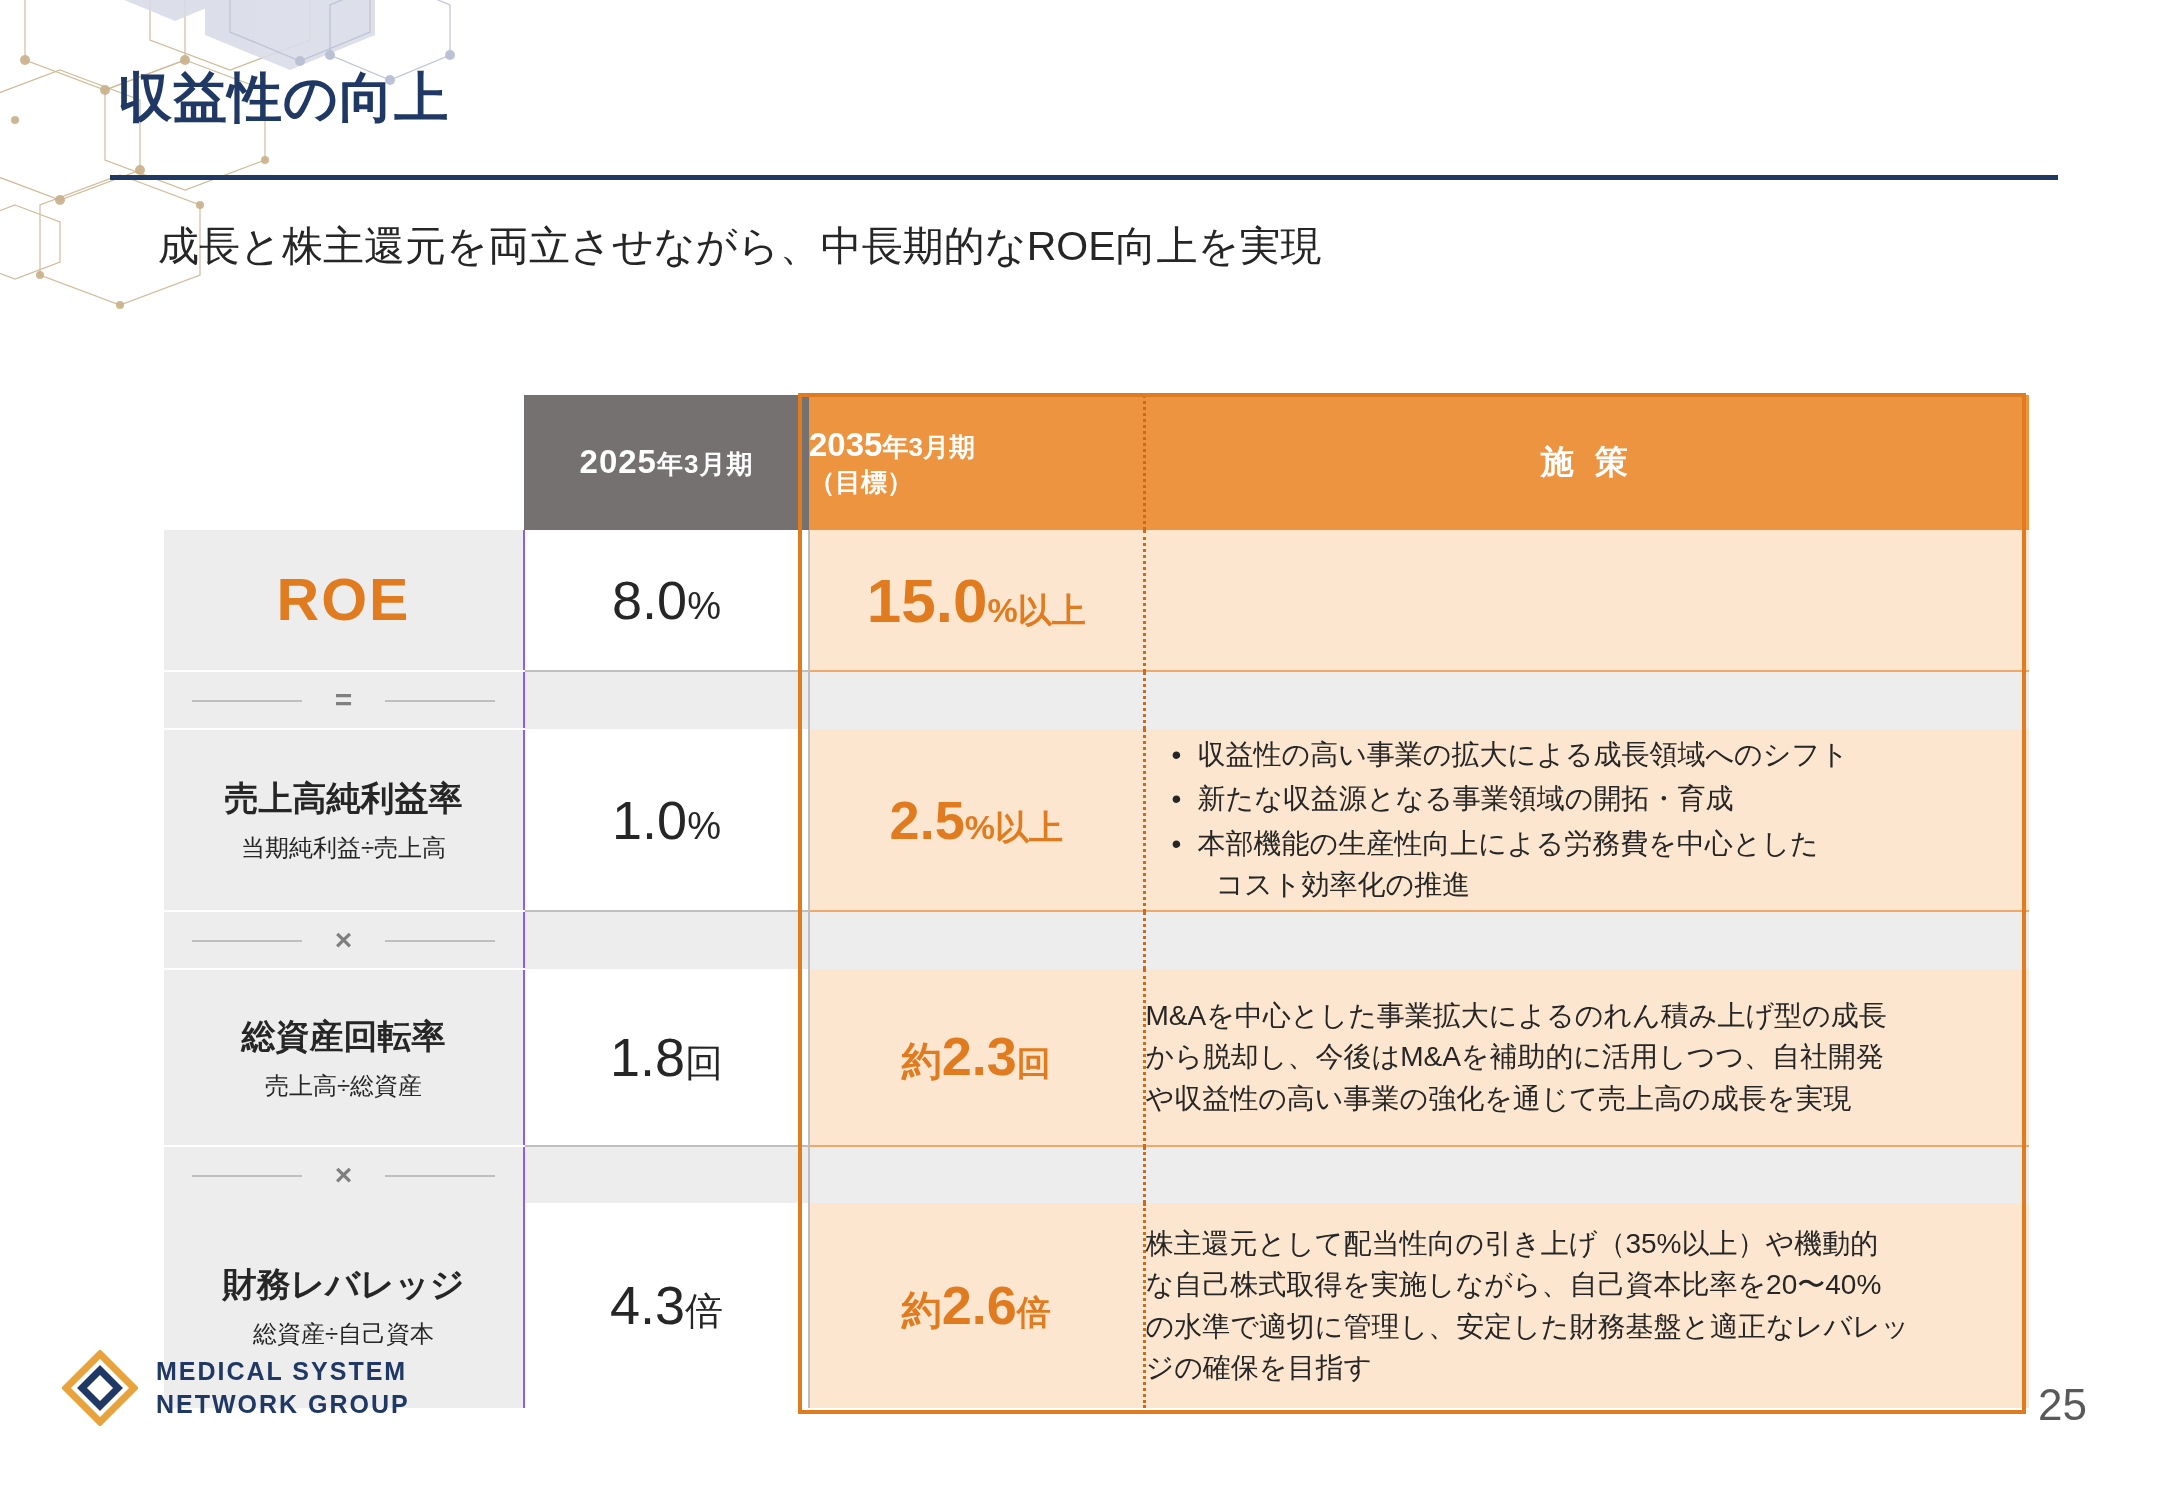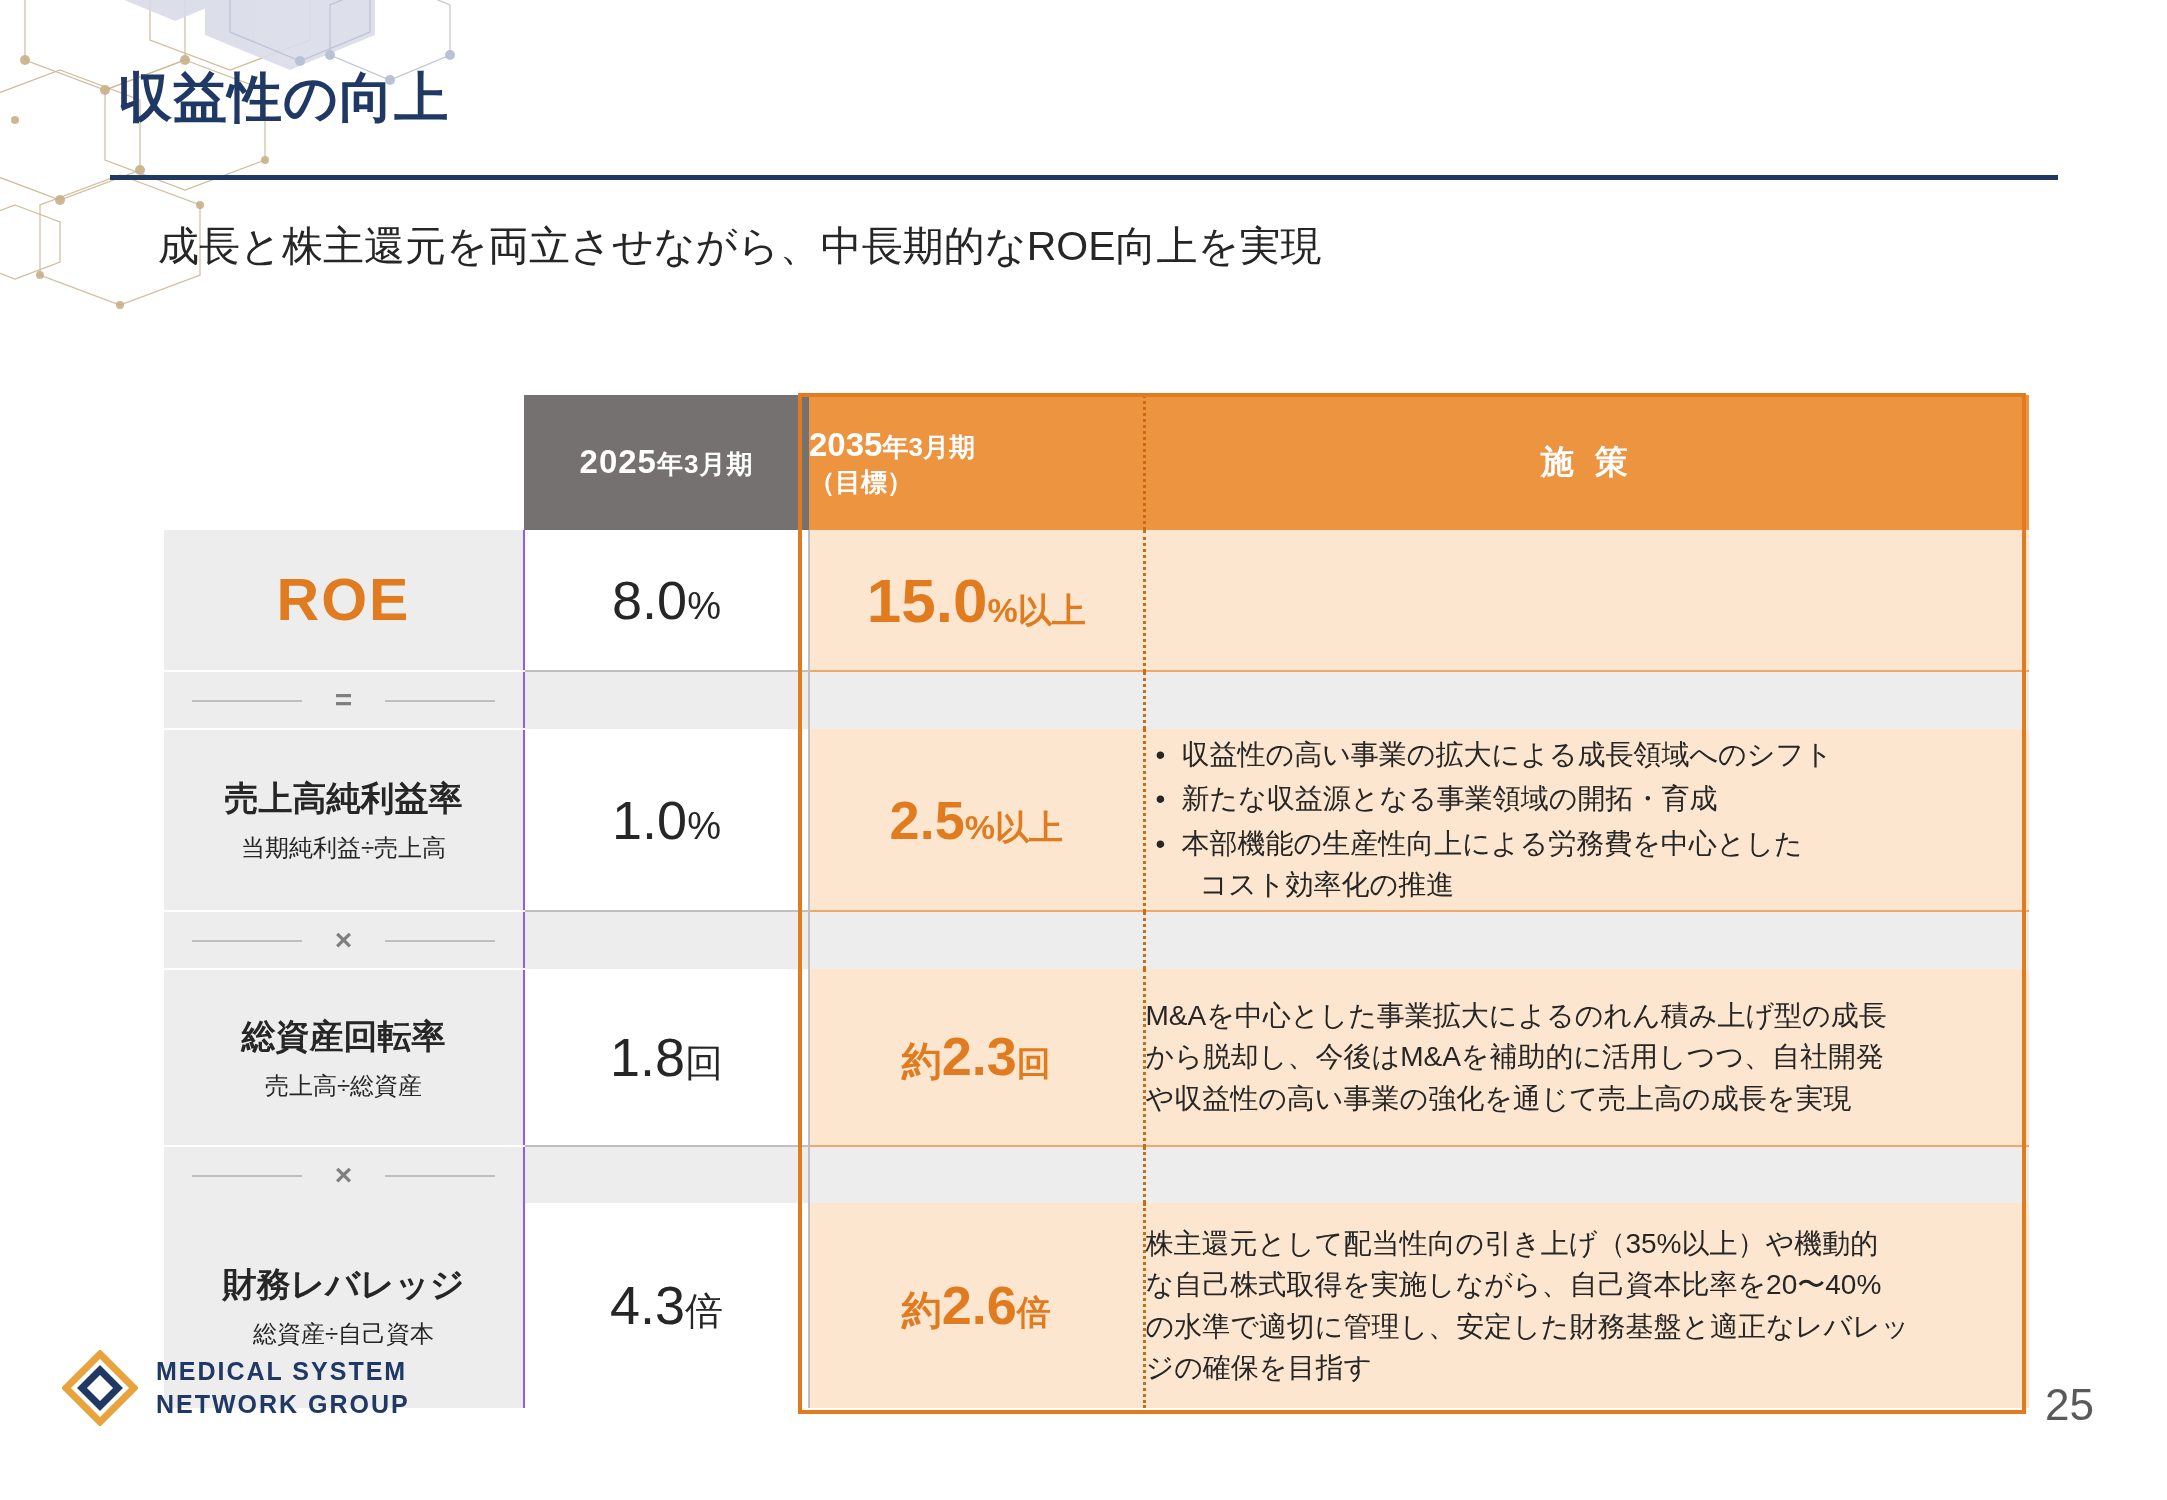--- a/index.html
+++ b/index.html
@@ -83,21 +83,21 @@
   .v2035 .u { font-size:34px; }
   .v2035 .pre { font-size:40px; }
   .v2035.big { font-size:62px; }
 
   .meas {
     background:#FCE6CF; color:#262626; font-size:28px;
     line-height:1.48; padding:14px 22px 14px 26px;
     border-left:3px dotted #D06A12;
   }
   .meas ul { margin:0; padding:0 0 0 36px; list-style:none; }
-  .meas li { position:relative; margin:3px 0; }
+  .meas li { position:relative; margin:3px 16px; }
   .meas li:before {
     content:"•"; position:absolute; left:-26px; top:0;
     font-size:28px;
   }
   .meas .indent { padding-left:18px; display:block; }
 
   
   .rowsep-label { border-bottom:2px solid #ffffff; }
   .rowsep-white { border-bottom:2px solid #BFBFBF; }
   .rowsep-or { border-bottom:2px solid #F0A868; }
@@ -123,21 +123,21 @@
     pointer-events:none;
   }
 
   
   .logo {
     position:absolute; left:62px; top:1350px;
     display:flex; align-items:center; gap:18px;
   }
   .logo-text { font-size:25px; color:#1f3864; font-weight:bold; line-height:1.32; letter-spacing:2px;}
   .page-num {
-    position:absolute; right:73px; top:1380px;
+    position:absolute; right:80px; top:1380px;
     font-size:44px; color:#595959;
   }
 </style>
 </head>
 <body>
 
 <div class="bg-deco">
   <svg width="640" height="330" viewBox="0 0 640 330">
     <g stroke="#C9B08A" stroke-width="1.2" fill="none" opacity="0.85">
       <polygon points="105,-40 185,-10 185,60 105,90 25,60 25,-10"></polygon>

